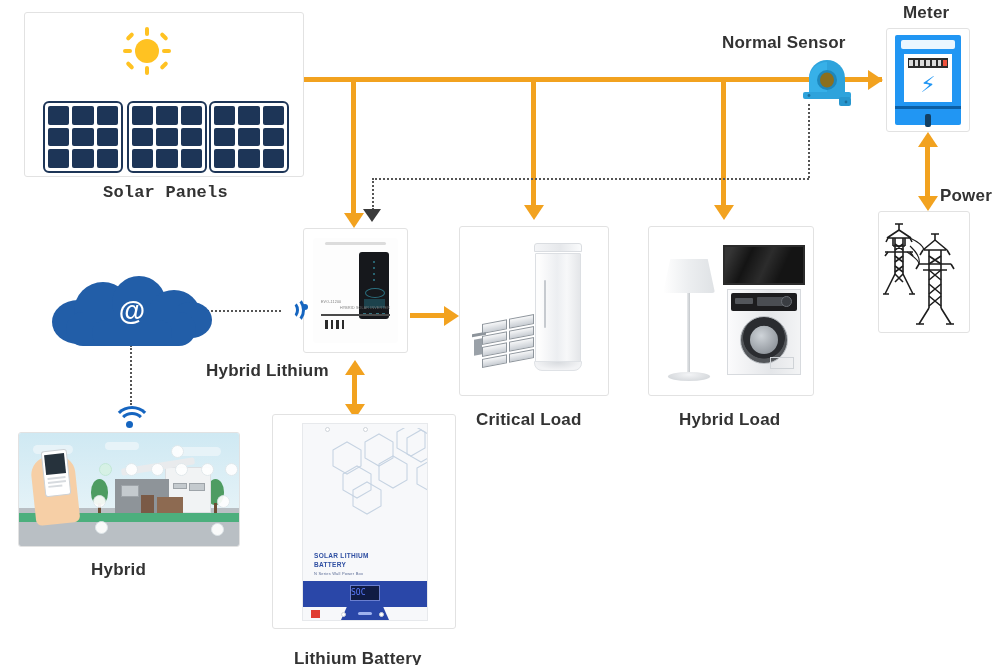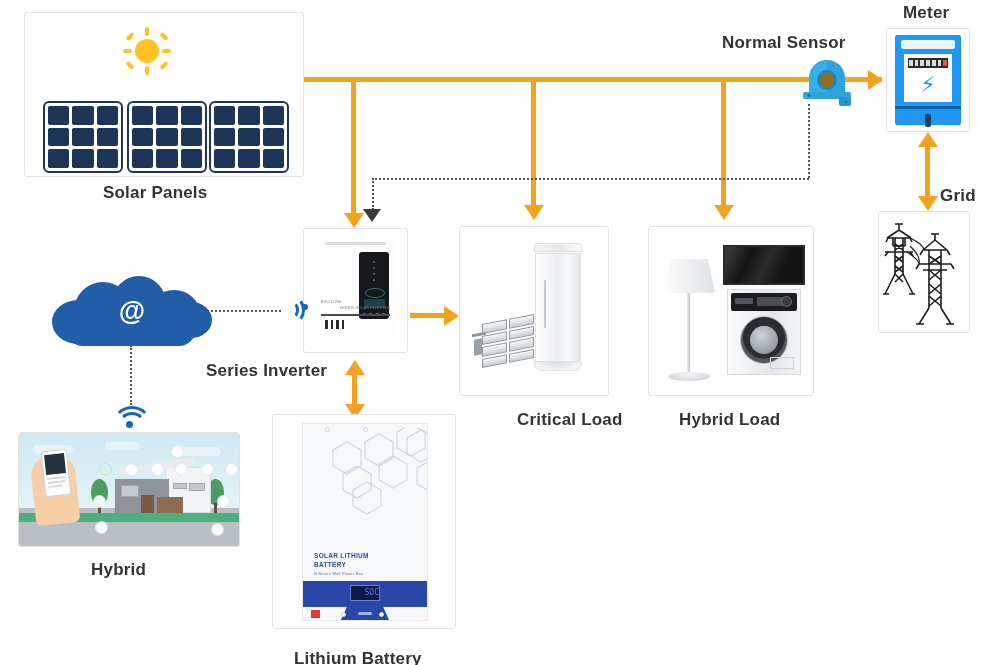--- a/index.html
+++ b/index.html
@@ -67,21 +67,21 @@
   .inv-pins b{width:2.5px;height:9px;background:#2b2b2b;display:block;}
 
   
   #bat-box{left:272px;top:414px;width:184px;height:215px;}
   .bat-body{position:absolute;left:29px;top:8px;width:126px;height:198px;background:#f7f8fa;border:1px solid #e7e9ec;box-sizing:border-box;overflow:hidden;}
   .hexwrap{position:absolute;right:-6px;top:4px;width:120px;height:110px;opacity:.55;}
   .bat-title{position:absolute;left:11px;top:128px;font-size:6.5px;font-weight:bold;color:#2f4fa2;line-height:1.35;letter-spacing:.3px;}
   .bat-sub{position:absolute;left:11px;top:147px;font-size:4px;color:#5a6b94;letter-spacing:.2px;}
   .bat-band{position:absolute;left:0;top:157px;width:100%;height:26px;background:#2a47a8;}
   .bat-disp{position:absolute;left:50%;margin-left:-15px;top:4px;width:30px;height:16px;background:#101b44;border:1px solid #6b7fd0;box-sizing:border-box;}
-  .bat-disp span{color:#5b7bff;font-size:8px;line-height:14px;display:block;text-align:right;font-family:"DejaVu Sans Mono",monospace;}
+  .bat-disp span{color:#5b7bff;font-size:8px;line-height:14px;display:block;text-align:left;font-family:"DejaVu Sans Mono",monospace;}
   .bat-chin{position:absolute;left:50%;margin-left:-24px;top:183px;width:48px;height:13px;background:#2a47a8;
             clip-path:polygon(12% 0,88% 0,100% 100%,0 100%);}
   .bat-chin i{position:absolute;left:50%;margin-left:-7px;top:5px;width:14px;height:3px;background:#9fb3ef;border-radius:2px;}
   .bat-red{position:absolute;left:8px;bottom:2px;width:9px;height:8px;background:#e03c31;}
   .bat-screw{position:absolute;width:5px;height:5px;border:1px solid #cfd4da;border-radius:50%;box-sizing:border-box;background:#fff;}
 
   
   #crit-box{left:459px;top:226px;width:150px;height:170px;}
   .fridge{position:absolute;left:74px;top:16px;width:48px;height:128px;}
   .fridge-top{position:absolute;left:0;top:0;width:100%;height:9px;border-radius:3px 3px 0 0;
@@ -237,21 +237,21 @@
         <i class="cell"></i>
         <i class="cell"></i>
       <i class="cell"></i>
         <i class="cell"></i>
         <i class="cell"></i>
       <i class="cell"></i>
         <i class="cell"></i>
         <i class="cell"></i>
     </div>
   </div>
-  <div class="label" style="left:103px;top:183px;">Solar Panels</div>
+  <div class="label" style="left:103px;top:183px;font-family:Liberation Mono, monospace;">Solar Panels</div>
 
   <div id="sensor">
     <svg width="56" height="54" viewBox="0 0 56 54">
       <path d="M10 40 L10 22 A18 18 0 0 1 46 22 L46 40 Z" fill="#2EA3DC"></path>
       <path d="M10 40 L10 22 A18 18 0 0 1 28 6 L28 40 Z" fill="#37B0E8"></path>
       <ellipse cx="28" cy="24" rx="10" ry="10" fill="#1E87BC"></ellipse>
       <ellipse cx="28" cy="24" rx="7" ry="7.5" fill="#8c6f1e"></ellipse>
       <rect x="4" y="36" width="48" height="7" rx="2" fill="#2EA3DC"></rect>
       <rect x="40" y="41" width="12" height="9" rx="2" fill="#2796CE"></rect>
       <circle cx="10" cy="39.5" r="1.4" fill="#1b6f9c"></circle>
@@ -303,21 +303,21 @@
         <path d="M50 96 L40 112 M62 96 L72 112"></path>
         <path d="M37 112 L45 112 M67 112 L75 112"></path>
         <path d="M44 38 L41 43 M68 38 L71 43 M40 52 L37 57 M72 52 L75 57"></path>
 
         <path d="M31 26 Q44 32 45 38" stroke-width="1.1"></path>
         <path d="M31 34 Q42 44 40 52" stroke-width="1.1"></path>
         <path d="M28 40 Q40 48 40 52" stroke-width="1.1"></path>
       </g>
     </svg>
   </div>
-  <div class="label" style="left:940px;top:186px;">Grid</div>
+  <div class="label" style="left:940px;top:186px;">Power</div>
 
   <div class="card" id="inv-box">
     <div class="inv-body">
       <div class="inv-topstrip"></div>
       <div class="inv-screen">
         <div class="sl" style="top:9px;"></div>
         <div class="sl" style="top:15px;"></div>
         <div class="sl" style="top:21px;"></div>
         <div class="sl" style="top:27px;"></div>
         <div class="oval"></div>
@@ -338,21 +338,21 @@
           <b></b>
           <b></b>
         </div>
     </div>
   </div>
   <div id="inv-wifi">
     <div class="iw" style="left:2px;top:9px;width:8px;height:12px;"></div>
     <div class="iw" style="left:2px;top:5px;width:14px;height:20px;"></div>
     <div class="wifi-dot" style="left:19px;top:12px;width:6px;height:6px;"></div>
   </div>
-  <div class="label" style="left:206px;top:361px;">Series Inverter</div>
+  <div class="label" style="left:206px;top:361px;">Hybrid Lithium</div>
 
   <div class="card" id="crit-box">
     <div class="fridge">
       <div class="fridge-top"></div>
       <div class="fridge-door">
           <div class="fridge-handle"></div>
         </div>
       <div class="fridge-base"></div>
     </div>
     <div class="flood">
@@ -363,21 +363,21 @@
           <i class="flood-cell"></i>
         <i class="flood-cell"></i>
           <i class="flood-cell"></i>
         <i class="flood-cell"></i>
           <i class="flood-cell"></i>
         <i class="flood-cell"></i>
           <i class="flood-cell"></i>
       </div>
     </div>
   </div>
-  <div class="label" style="left:476px;top:410px;margin-left:41px;">Critical Load</div>
+  <div class="label" style="left:476px;top:410px;">Critical Load</div>
 
   <div class="card" id="norm-box">
     <div>
       <div class="lamp-shade"></div>
       <div class="lamp-pole"></div>
       <div class="lamp-base"></div>
     </div>
     <div class="tv">
       <div class="tv-screen"></div>
       <div class="tv-stand"></div>

